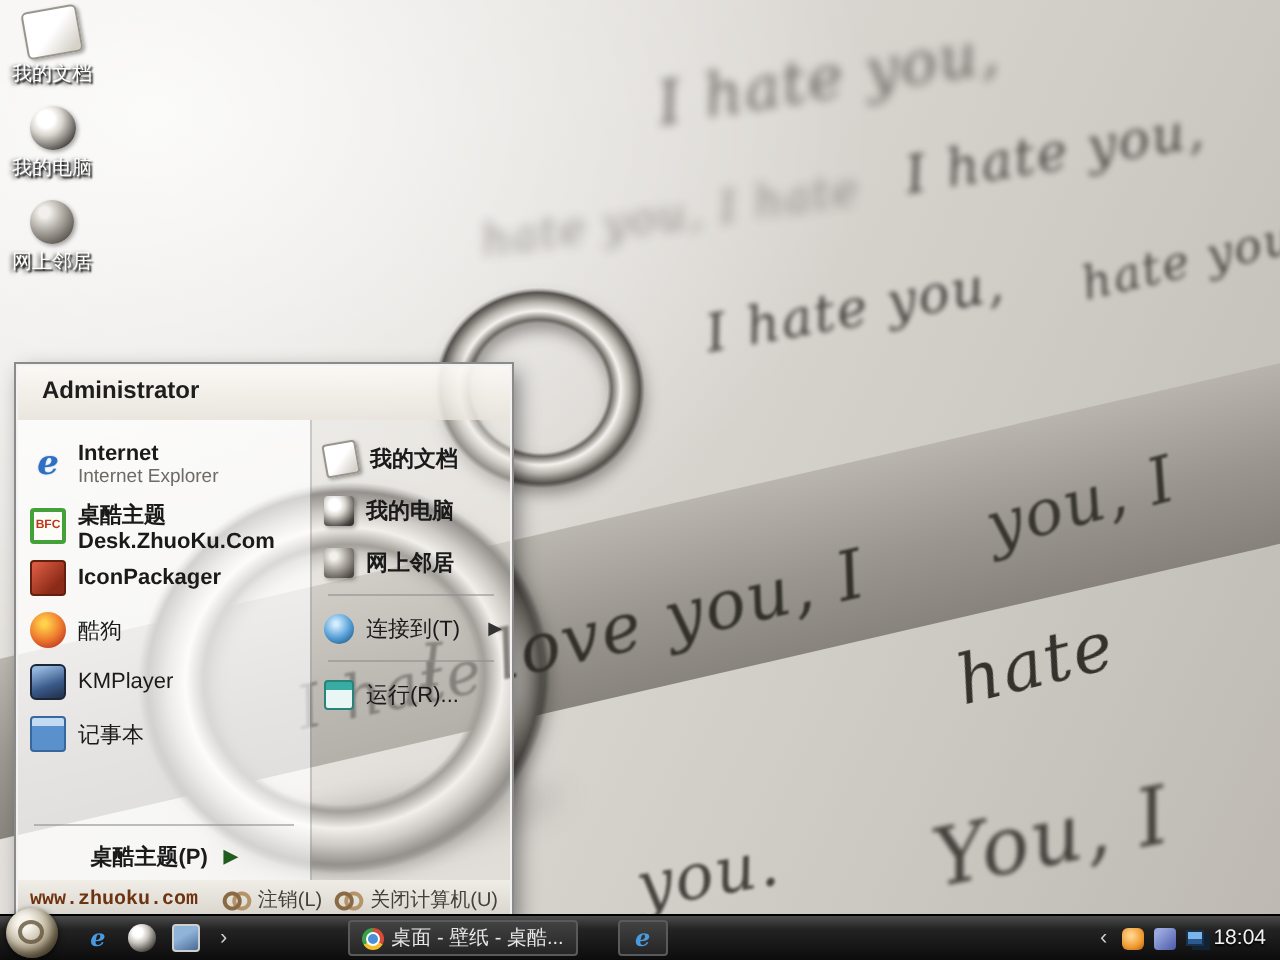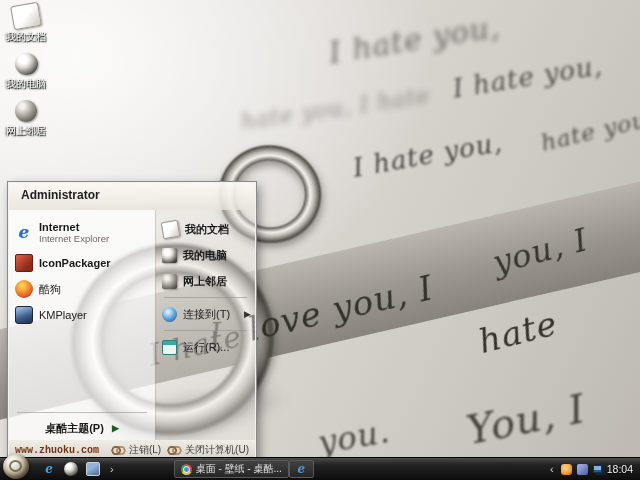--- a/index.html
+++ b/index.html
@@ -87,21 +87,21 @@
   .start-orb{position:absolute;left:3px;top:-4px;width:26px;height:25px;border-radius:50%;cursor:pointer;
     background:radial-gradient(circle at 35% 30%, #f7f4ec 0 14%, #cdc5b2 40%, #8f7f5f 72%, #453a24 100%);
     box-shadow:0 1px 3px rgba(0,0,0,.7), inset -2px -3px 4px rgba(0,0,0,.45);}
   .start-orb::after{content:"";position:absolute;left:6px;top:6px;width:13px;height:12px;border-radius:50%;
     border:2px solid rgba(90,76,50,.75);box-sizing:border-box;}
   .qlaunch{display:flex;align-items:center;gap:8px;margin-left:42px;}
   .ql-ic{width:14px;height:14px;cursor:pointer;}
   .ql-sphere{border-radius:50%;background:radial-gradient(circle at 35% 30%, #fff 0 18%, #cac6c0 40%, #3c3a36 80%);}
   .ql-pic{background:linear-gradient(150deg,#8fb4d8 40%,#4a6a94);border:1px solid #cfcfcf;box-sizing:border-box;border-radius:2px;}
   .chev{color:#cfcfcf;font-size:11px;cursor:pointer;padding:0 2px;}
-  .tasks{display:flex;gap:0;margin-left:10px;padding-left:48px;}
+  .tasks{display:flex;gap:20px;margin-left:10px;padding-left:48px;}
   .task-btn{display:flex;align-items:center;gap:4px;height:16px;padding:0 6px;border:1px solid #5a5a5a;border-radius:2px;
     background:linear-gradient(180deg,#424242,#252525);color:#e6e6e6;font-size:10px;white-space:nowrap;
     overflow:hidden;cursor:pointer;max-width:112px;}
   .t-ic{width:11px;height:11px;flex:0 0 auto;}
   .ic-chrome{border-radius:50%;background:conic-gradient(#d84a3a 0 33%,#f0c030 33% 66%,#3aa04a 66% 100%);position:relative;}
   .ic-chrome::after{content:"";position:absolute;left:3px;top:3px;width:5px;height:5px;border-radius:50%;background:#4a90d8;border:1px solid #fff;box-sizing:content-box;margin:-1px;}
   .tray{margin-left:auto;display:flex;align-items:center;gap:5px;padding-right:7px;}
   .tray-ic{width:11px;height:11px;cursor:pointer;}
   .ti-orange{border-radius:3px;background:radial-gradient(circle at 40% 35%, #ffd28a 10%, #f09a30 60%, #b05a10);}
   .ti-blue{border-radius:2px;background:linear-gradient(135deg,#9aa8e0 20%,#4a5aa8);}
@@ -155,30 +155,38 @@
 
       <div class="sm-left">
         <div class="sm-item sm-item-tall">
           <span class="i18 ic-ie">e</span>
           <span class="sm-text">
             <b>Internet</b>
             <span class="sm-sub">Internet Explorer</span>
           </span>
         </div>
         <div class="sm-item">
+          <span class="i18 ic-zhuoku">BFC</span>
+          <span class="bold">桌酷主题Desk.ZhuoKu.Com</span>
+        </div>
+        <div class="sm-item">
           <span class="i18 ic-iconpk"></span>
           <span class="bold">IconPackager</span>
         </div>
         <div class="sm-item">
           <span class="i18 ic-kugou"></span>
           <span>酷狗</span>
         </div>
         <div class="sm-item">
           <span class="i18 ic-km"></span>
           <span>KMPlayer</span>
+        </div>
+        <div class="sm-item">
+          <span class="i18 ic-notepad"></span>
+          <span>记事本</span>
         </div>
         <div class="sm-spacer"></div>
         <div class="sm-sep"></div>
         <div class="all-programs">
           <span>桌酷主题(P)</span>
           <span class="arrow">▶</span>
         </div>
       </div>
 
       <div class="sm-right">

